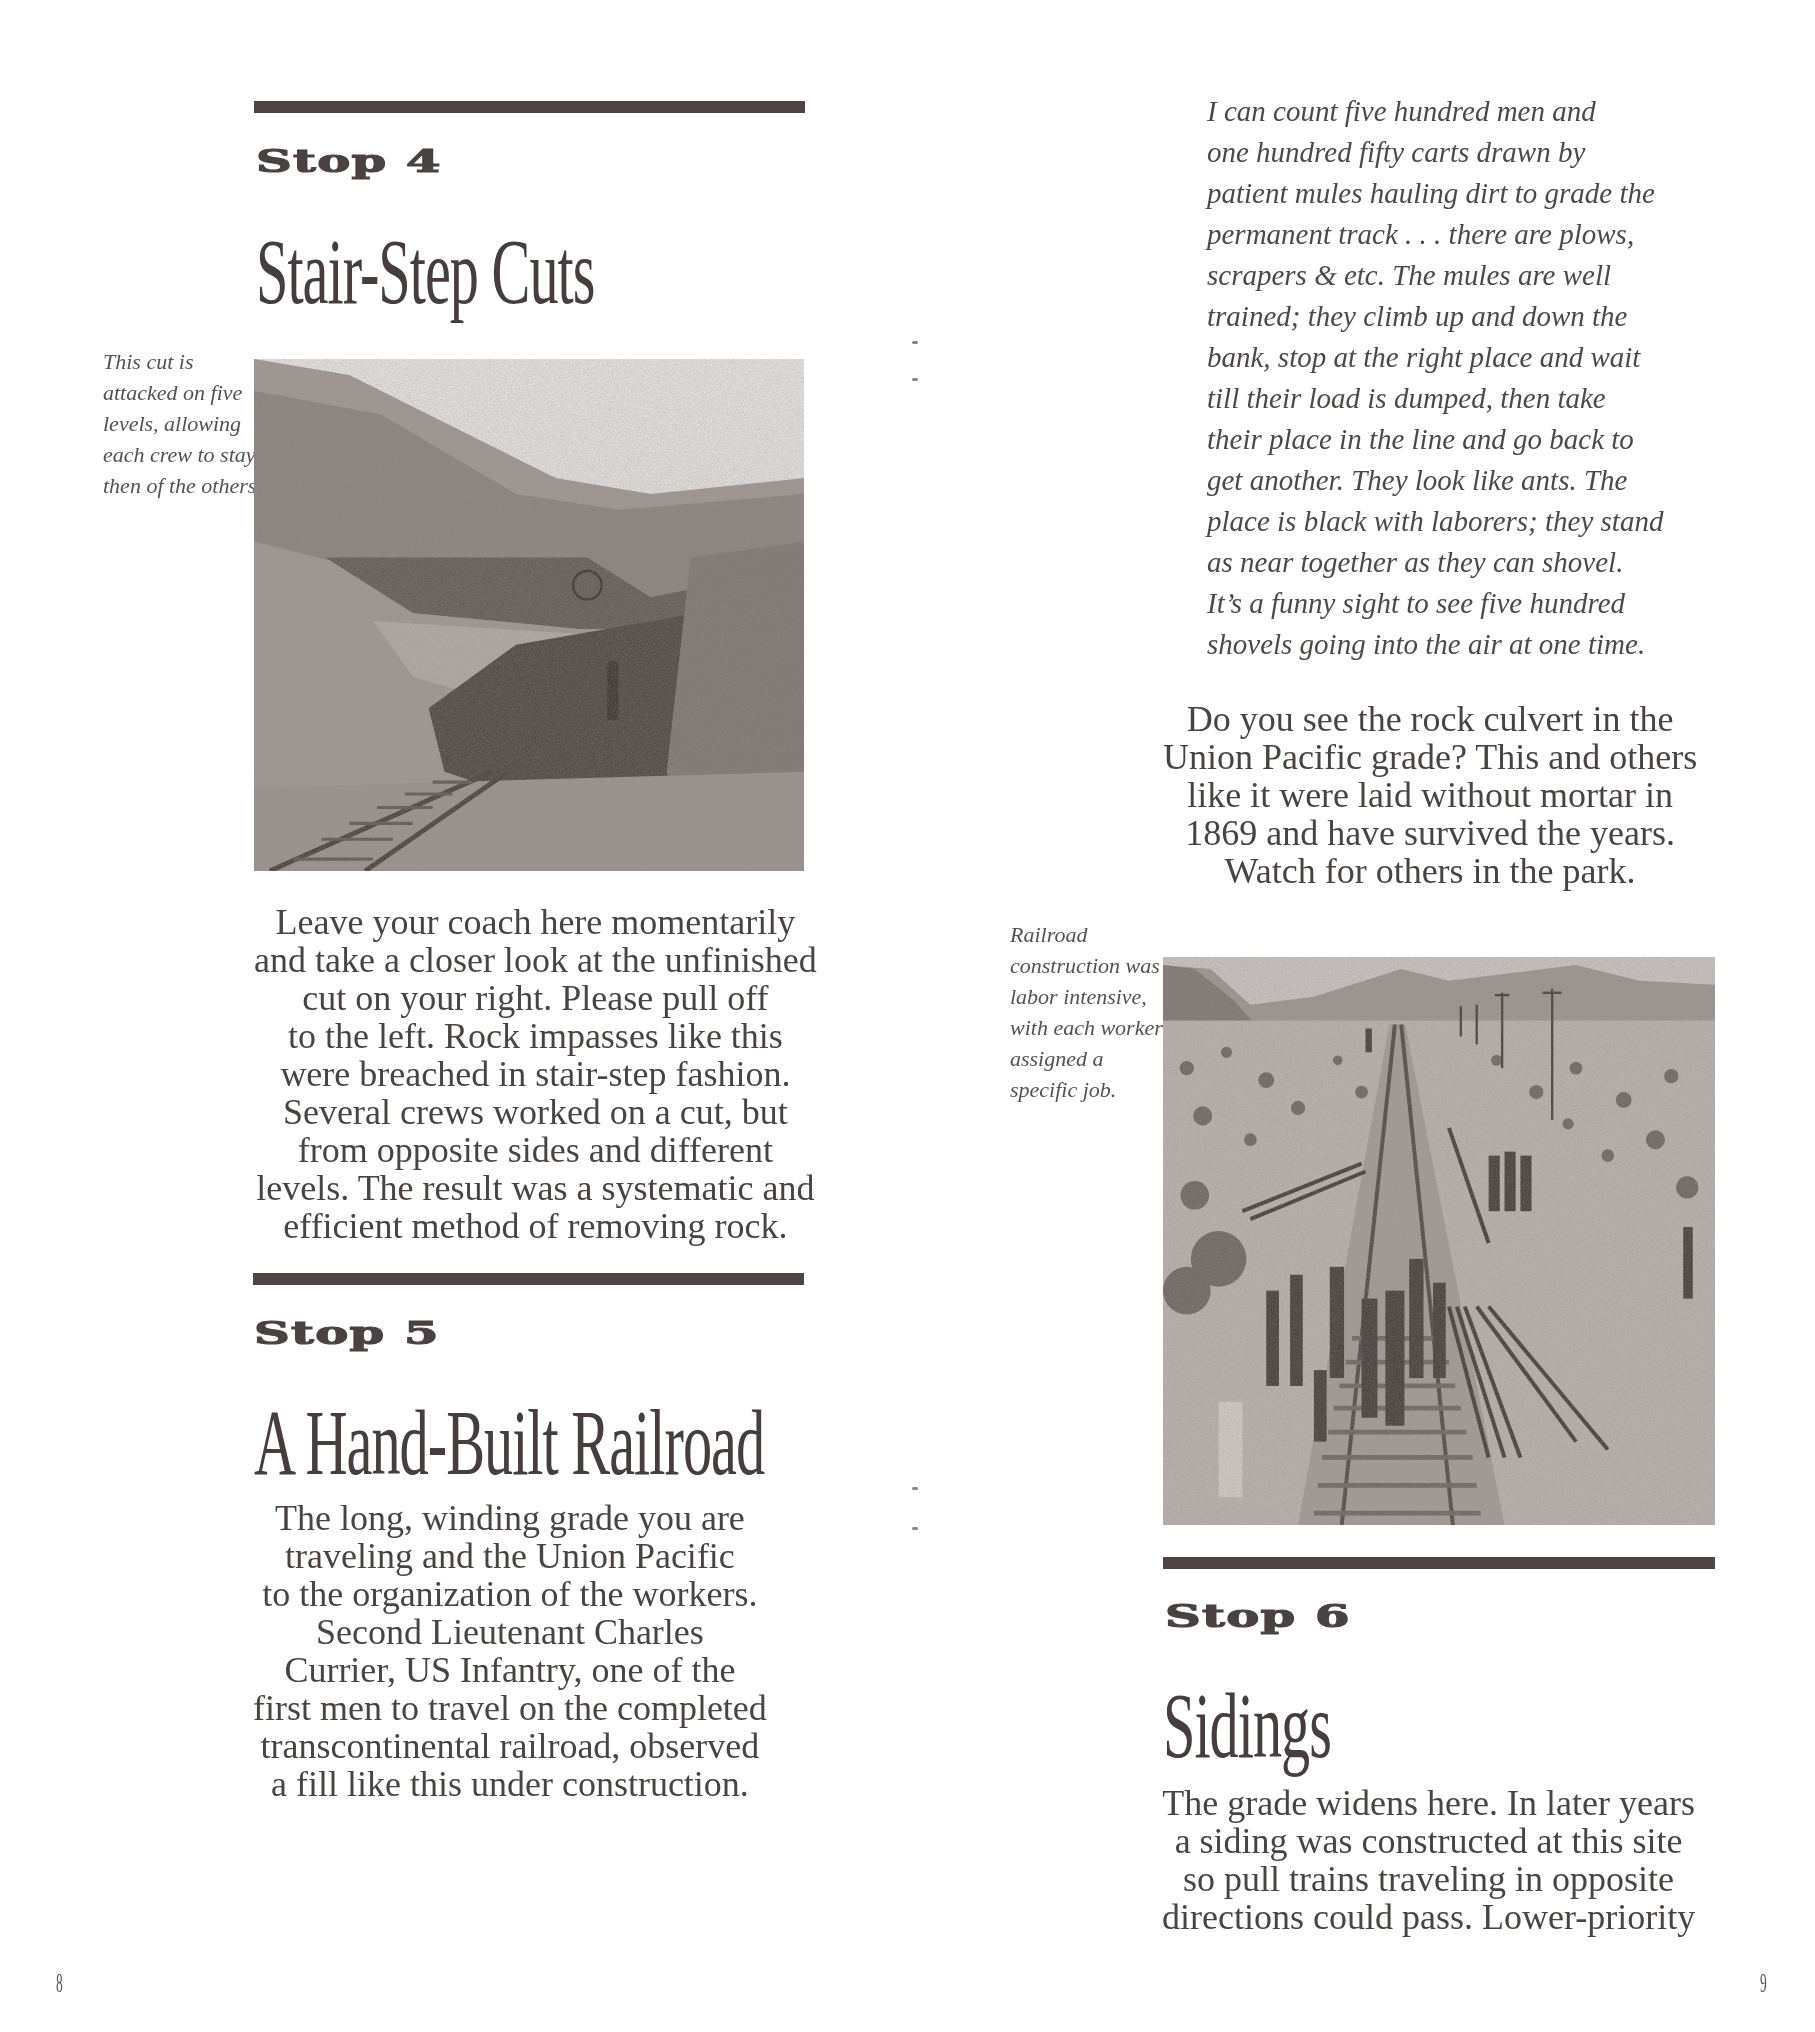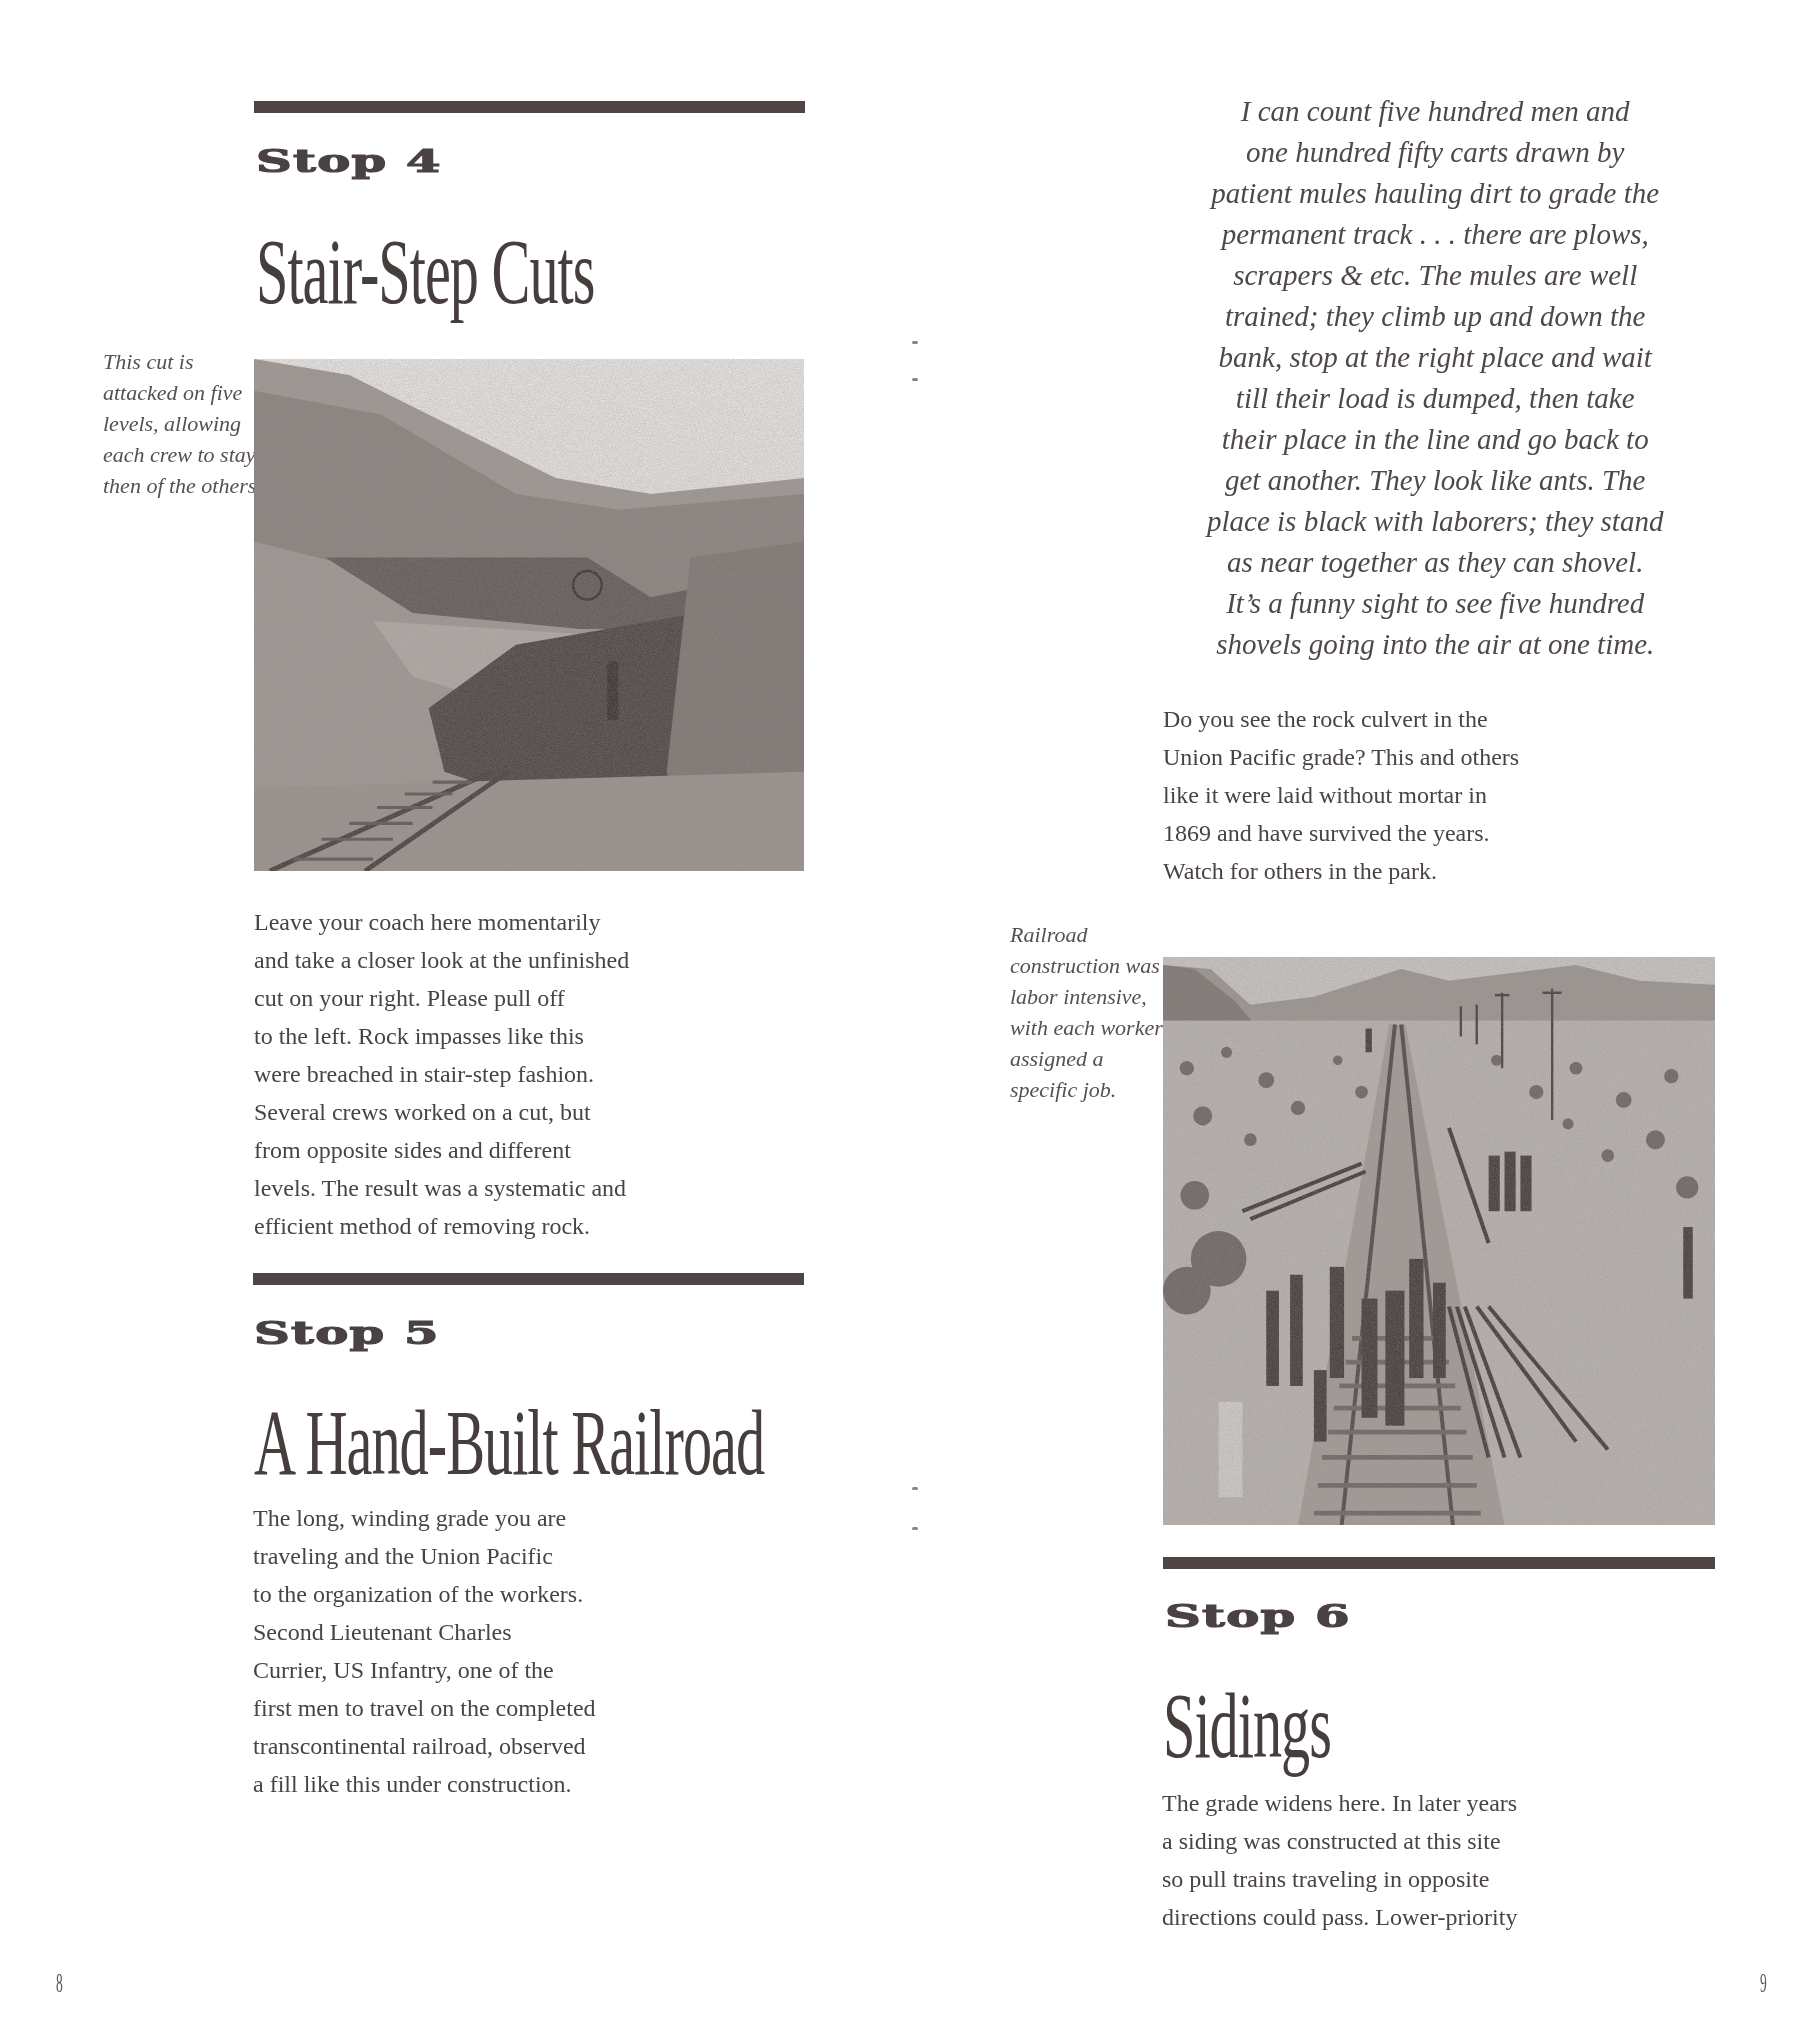--- a/index.html
+++ b/index.html
@@ -24,33 +24,33 @@
     line-height: 1;
     color: #463e3d;
     transform: scaleX(0.62);
     transform-origin: left top;
     white-space: nowrap;
     letter-spacing: -1.6px;
   }
   .body-text {
     position: absolute;
     font-family: "Liberation Serif", serif;
-    font-size: 24px;
+    font-size: 36px;
     line-height: 38px;
     color: #4a4343;
+    text-align: center;
   }
   .body-text .line { display: block; white-space: nowrap; }
   .quote {
     position: absolute;
     font-family: "Liberation Serif", serif;
     font-style: italic;
     font-size: 29px;
     line-height: 41px;
     color: #4f4848;
-    text-align: center;
   }
   .quote .line { display: block; white-space: nowrap; }
   .caption {
     position: absolute;
     font-family: "Liberation Serif", serif;
     font-style: italic;
     font-size: 22px;
     line-height: 31px;
     color: #565050;
     margin-left: 44px;

